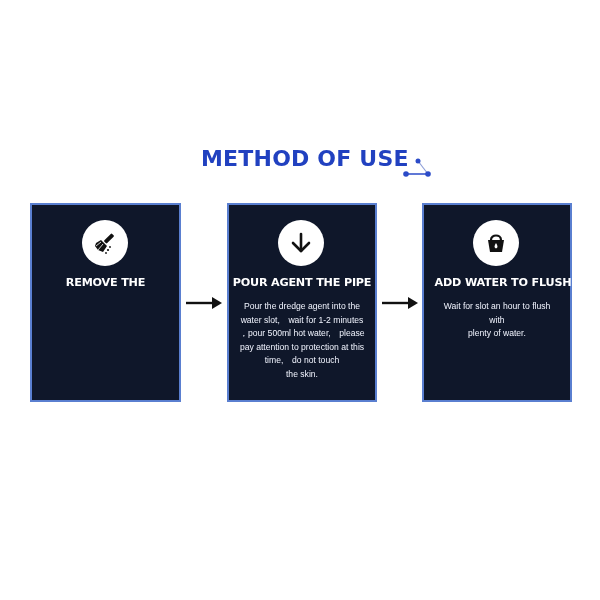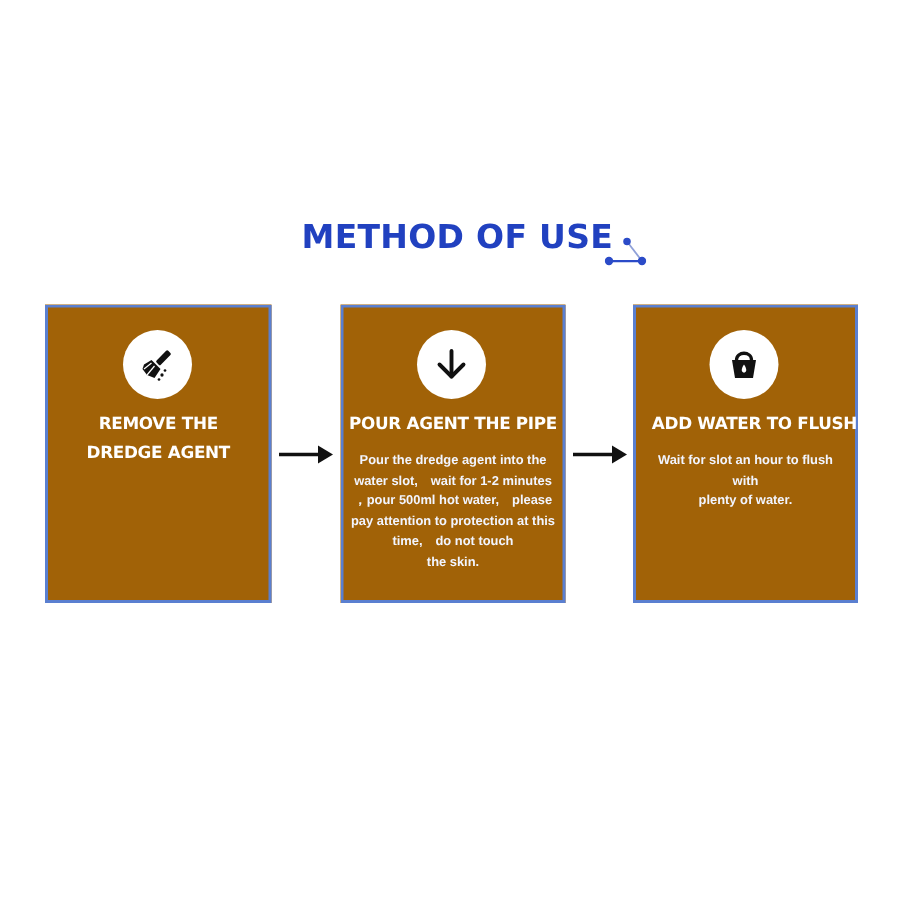--- a/index.html
+++ b/index.html
@@ -1,22 +1,22 @@
 <!DOCTYPE html>
 <html><head>
   <meta charset="utf-8">
   <style>
     html, body { margin: 0; padding: 0; }
     body { width: 600px; height: 600px; background: #ffffff; position: relative; overflow: hidden; font-family: "Liberation Sans", sans-serif; }
     .title { position: absolute; left: 185px; top: 146px; font-family: "DejaVu Sans", sans-serif; font-weight: bold; font-size: 22px; color: #2141c0; letter-spacing: 0.2px; white-space: nowrap; transform: scaleX(1.0); margin-left: 16px; }
     .network-icon { position: absolute; left: 403px; top: 158px; width: 28px; height: 20px; }
-    .card { position: absolute; top: 203px; width: 151px; height: 199px; background: #a16207; box-shadow: inset 0 0 0 2px #5a7fd0; text-align: center; color: #ffffff; }
+    .card { position: absolute; top: 203px; width: 151px; height: 199px; background: #0f172a; box-shadow: inset 0 0 0 2px #5a7fd0; text-align: center; color: #ffffff; }
     .card .circle { position: absolute; left: 52px; top: 17px; width: 46px; height: 46px; border-radius: 50%; background: #ffffff; display: flex; align-items: center; justify-content: center; }
     .card .heading { position: absolute; left: 0; right: 0; font-family: "DejaVu Sans", sans-serif; font-weight: bold; font-size: 11.2px; line-height: 19px; letter-spacing: -0.2px; }
-    .card .body { position: absolute; left: 4px; right: 4px; font-size: 8.6px; line-height: 13.5px; color: #f2f5ff; font-weight: bold; }
+    .card .body { position: absolute; left: 4px; right: 4px; font-size: 8.6px; line-height: 13.5px; color: #f2f5ff; }
     .arrow { position: absolute; top: 296px; width: 38px; height: 14px; }
     .line { display: block; }
   </style>
 </head>
 <body>
 
 <div class="title">METHOD OF USE</div>
 
 <svg class="network-icon" viewBox="0 0 28 20">
   <line x1="2" y1="16" x2="25" y2="16" stroke="#2b4bc8" stroke-width="1.5"></line>
@@ -33,21 +33,20 @@
       <path d="M9 10 L15 16 L11 22 L6 20 L3 16 L4 13 Z" fill="#111"></path>
       <line x1="6" y1="20" x2="11" y2="14" stroke="#fff" stroke-width="0.8"></line>
       <line x1="4" y1="16" x2="9" y2="12" stroke="#fff" stroke-width="0.8"></line>
       <circle cx="16" cy="20" r="1.1" fill="#111"></circle>
       <circle cx="18" cy="17" r="0.9" fill="#111"></circle>
       <circle cx="14" cy="23" r="0.9" fill="#111"></circle>
     </svg>
   </div>
   <div class="heading" style="top:70px;">
     <div class="line">REMOVE THE</div>
-    <div class="line">DREDGE AGENT</div>
   </div>
 </div>
 
 <svg class="arrow" style="left:185px;" viewBox="0 0 38 14">
   <line x1="1" y1="7" x2="30" y2="7" stroke="#111" stroke-width="2.4"></line>
   <path d="M27 1 L37 7 L27 13 Z" fill="#111"></path>
 </svg>
 
 <div class="card" style="left:227px;width:150px;">
   <div class="circle" style="left:51px;">

